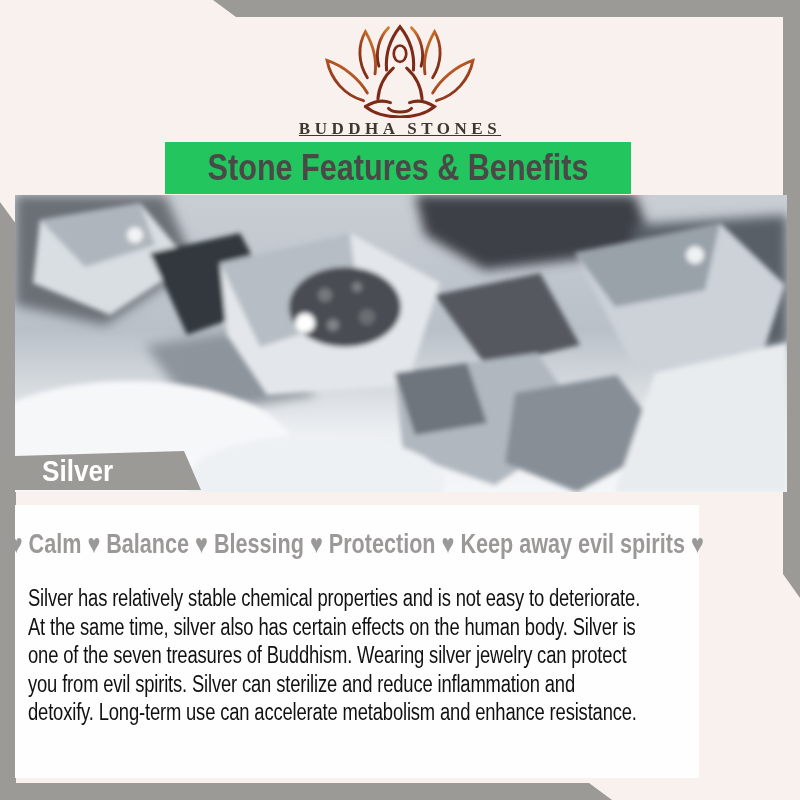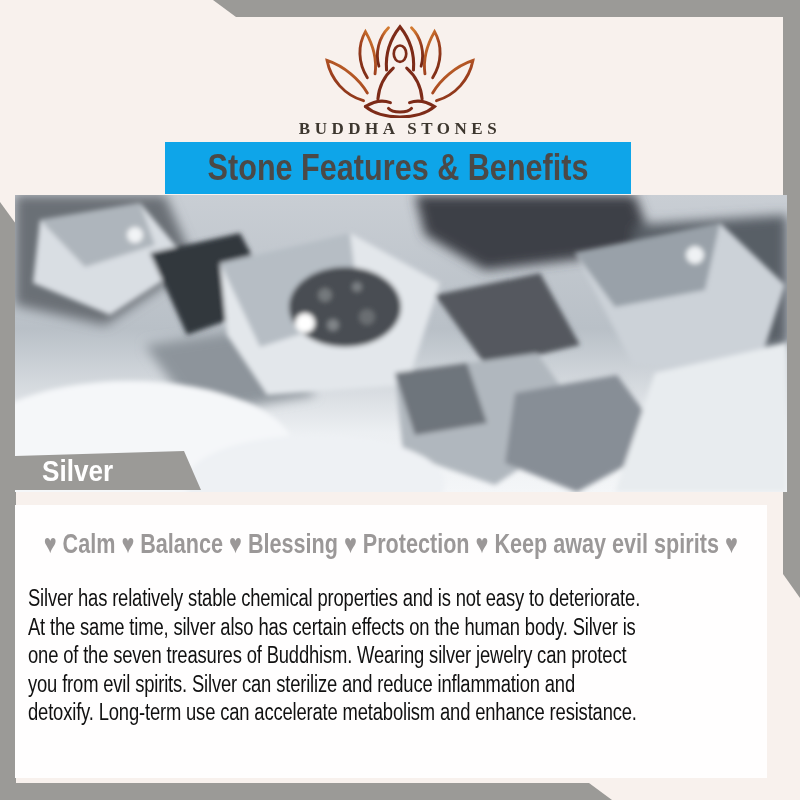--- a/index.html
+++ b/index.html
@@ -21,38 +21,38 @@
   .band-bottom{left:0;top:783px;width:612px;height:17px;
     clip-path:polygon(0 0,589px 0,612px 17px,0 17px);}
   
   .logo-section{position:absolute;left:0;top:17px;width:800px;height:125px;
     display:flex;flex-direction:column;align-items:center;}
   .logo-svg{width:210px;height:96px;margin-top:5px;}
   .brand-name{
     margin-top:1px;
     font-family:"Liberation Serif", serif;
     font-size:17px;font-weight:600;color:#3d372f;
-    letter-spacing:4.5px;white-space:nowrap;}
+    letter-spacing:4.5px;white-space:nowrap;text-decoration:underline;}
   
   .title-banner{position:absolute;left:165px;top:142px;width:466px;height:52px;
-    background:#0ea5e9;display:flex;align-items:center;justify-content:center;}
+    background:#22c55e;display:flex;align-items:center;justify-content:center;}
   .page-title{font-size:36px;font-weight:bold;color:#4b4947;
     white-space:nowrap;transform:scaleX(0.85);transform-origin:50% 50%;}
   
   .product-image{position:absolute;left:15px;top:195px;width:772px;height:297px;
     background:#000000;overflow:hidden;}
   .product-image svg{display:block;}
   .silver-label-banner{position:absolute;left:0;top:256px;width:186px;height:39px;
     background:#9b9a97;
     clip-path:polygon(0 5px,169px 0,186px 39px,0 39px);
     display:flex;align-items:center;}
   .silver-label{color:#ffffff;font-size:29px;font-weight:bold;
     padding-left:30px;padding-top:2px;transform:scaleX(0.9);transform-origin:0 50%;}
   
-  .info-panel{position:absolute;left:15px;top:505px;width:752px;height:273px;
+  .info-panel{position:absolute;left:15px;top:505px;width:684px;height:273px;
     background:#fffefe;}
   .benefits-line{margin-top:24px;display:flex;justify-content:center;}
   .benefits-text{font-size:27px;font-weight:bold;color:#9b9898;
     white-space:nowrap;transform:scaleX(0.8);transform-origin:50% 50%;}
   .description{margin-top:24px;padding-left:13px;}
   .desc-line{font-size:23px;color:#111111;line-height:28.5px;
     white-space:nowrap;transform:scaleX(0.8);transform-origin:0 50%;
     letter-spacing:-0.2px;}
 </style>
 </head>

